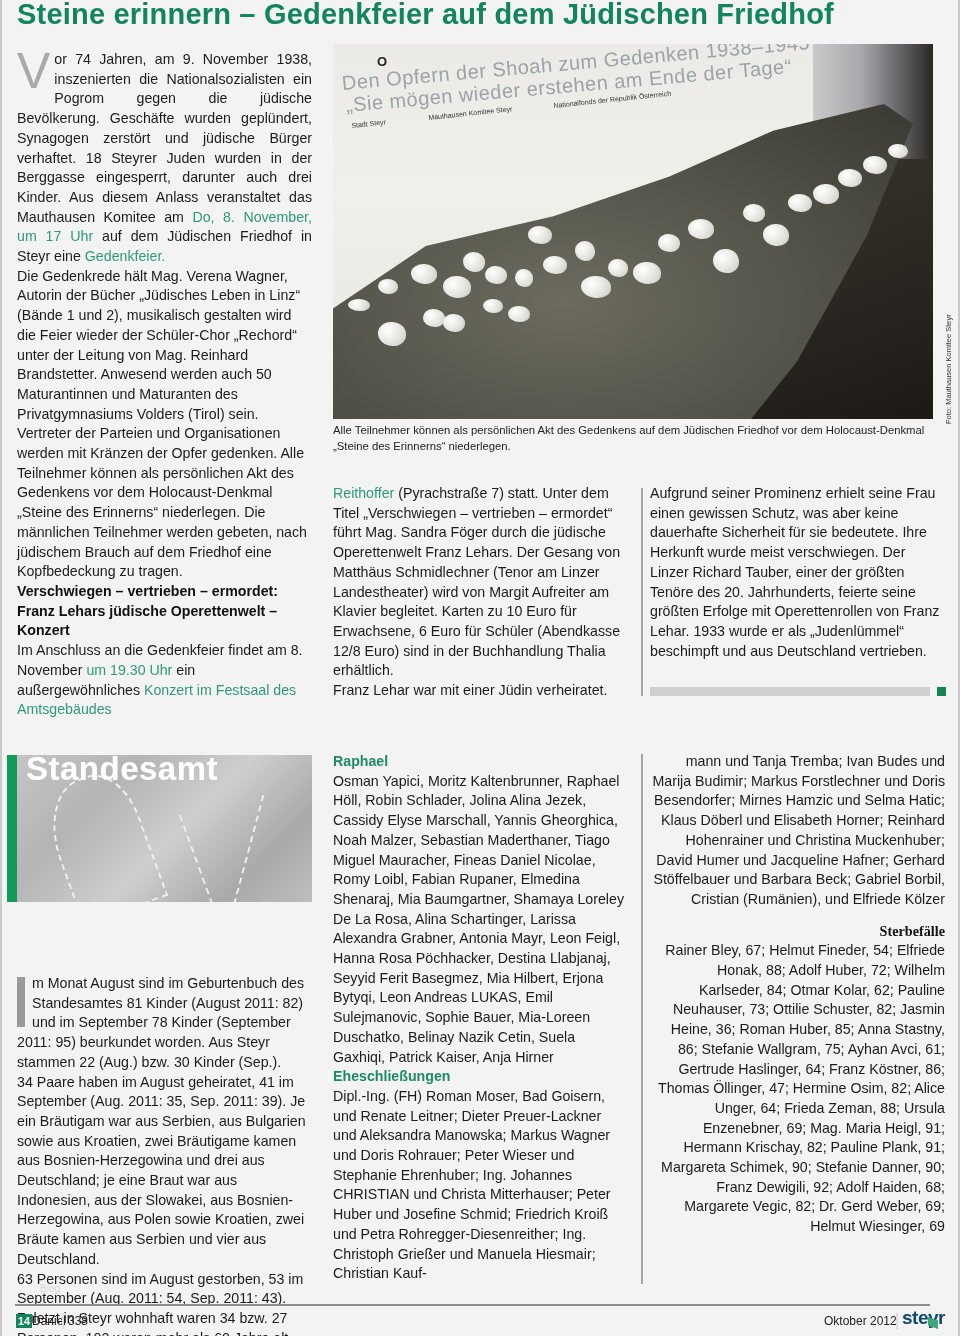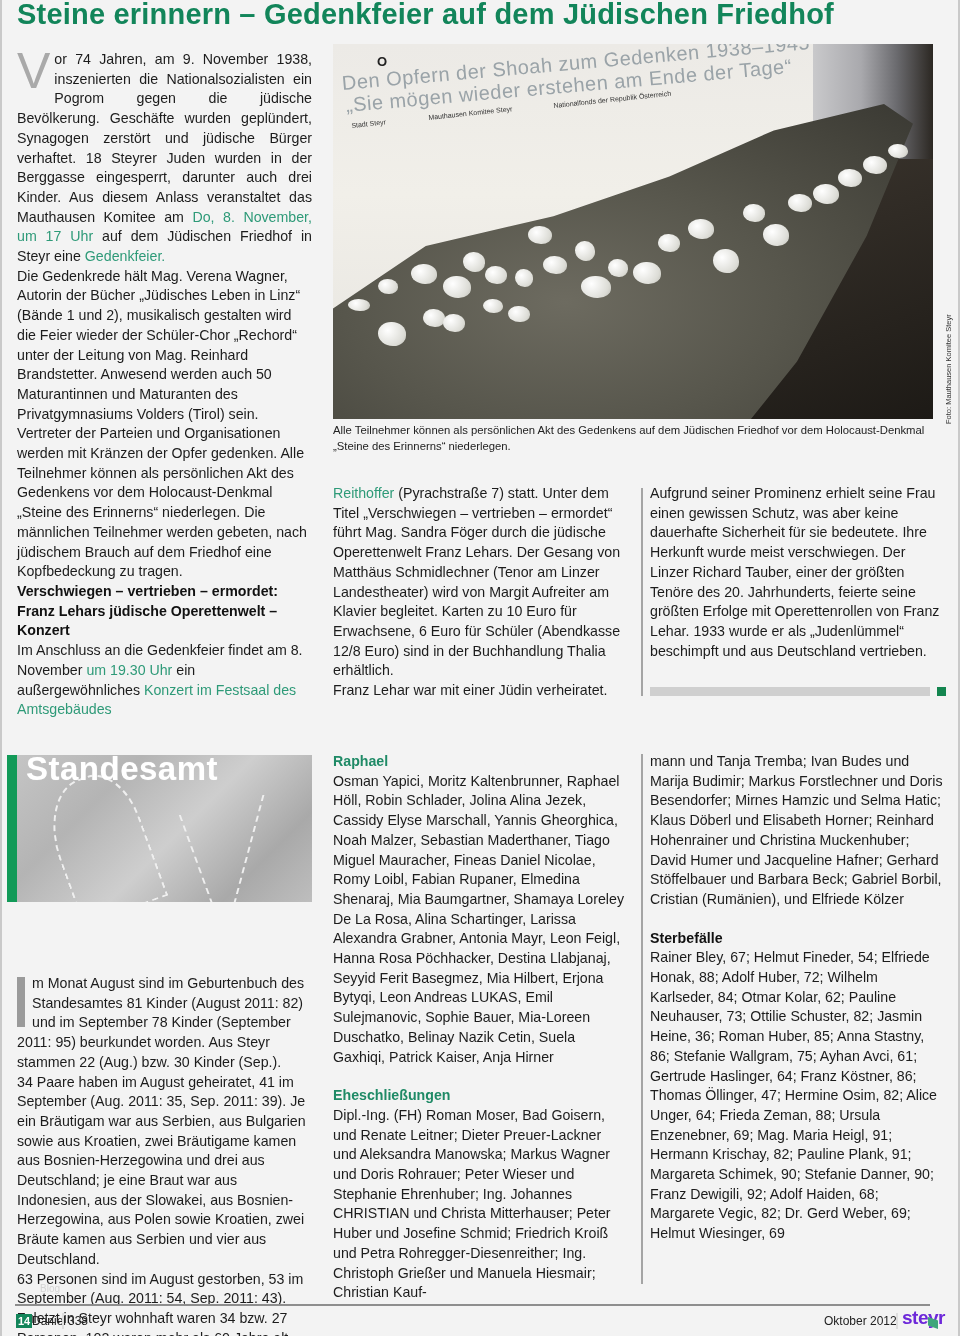--- a/index.html
+++ b/index.html
@@ -35,21 +35,21 @@
   .stdimg-title { position:absolute; left:26px; top:750px; font-size:33px; font-weight:bold; color:#ffffff; letter-spacing:0.5px; text-shadow:0 0 1px #cfcfcf; }
   .icap { float:left; width:8px; height:50px; background:#9a9a9a; margin:3px 7px 0 0; }
   .tiny-blog { position:absolute; left:40px; top:1283px; font-size:10px; color:#d4d4d4; }
   .footer-rule { position:absolute; left:15px; top:1304px; width:915px; height:2px; background:#8e8e8e; }
   .page-num { position:absolute; left:16px; top:1314px; font-size:11px; line-height:14px; color:#fff; background:#12855a; padding:0 2px; font-weight:bold; }
   .page-label { position:absolute; left:32px; top:1314px; font-size:12px; color:#222; }
   .page-sep { position:absolute; left:62px; top:1313px; width:2px; height:16px; background:#dedede; }
   .page-alt { position:absolute; left:68px; top:1314px; font-size:12px; color:#222; }
   .footer-date { position:absolute; left:824px; top:1314px; font-size:12px; color:#222; }
   .footer-sep { position:absolute; left:896px; top:1313px; width:2px; height:16px; background:#dedede; }
-  .footer-logo { position:absolute; left:902px; top:1307px; font-size:19px; font-weight:bold; color:#6d28d9; letter-spacing:-0.5px; }
+  .footer-logo { position:absolute; left:902px; top:1307px; font-size:19px; font-weight:bold; color:#0c4a6e; letter-spacing:-0.5px; }
   .footer-logo-mark { position:absolute; left:928px; top:1317px; width:10px; height:12px; background:#3fa67a; clip-path:polygon(0 0,100% 30%,100% 100%,0 70%); }
 </style>
 </head>
 <body>
 
 <div class="frame"></div>
 
 <h1 class="title">Steine erinnern – Gedenkfeier auf dem Jüdischen Friedhof</h1>
 
 <div class="col" style="left:17px; top:50px; width:295px;">
@@ -129,28 +129,28 @@
 <div class="col" style="left:17px; top:930px; width:295px;margin-top:44px;">
   <p><span class="icap"></span><span>m Monat August sind im Geburtenbuch des Standesamtes 81 Kinder (August 2011: 82) und im September 78 Kinder (September 2011: 95) beurkundet worden. Aus Steyr stammen 22 (Aug.) bzw. 30 Kinder (Sep.).</span></p>
   <p>34 Paare haben im August geheiratet, 41 im September (Aug. 2011: 35, Sep. 2011: 39). Je ein Bräutigam war aus Serbien, aus Bulgarien sowie aus Kroatien, zwei Bräutigame kamen aus Bosnien-Herzegowina und drei aus Deutschland; je eine Braut war aus Indonesien, aus der Slowakei, aus Bosnien-Herzegowina, aus Polen sowie Kroatien, zwei Bräute kamen aus Serbien und vier aus Deutschland.</p>
   <p>63 Personen sind im August gestorben, 53 im September (Aug. 2011: 54, Sep. 2011: 43). Zuletzt in Steyr wohnhaft waren 34 bzw. 27 Personen. 102 waren mehr als 60 Jahre alt.</p>
 </div>
 <div class="tiny-blog">Blog</div>
 
 <div class="col" style="left:333px; top:752px; width:295px;">
   <p class="sechead">Raphael</p>
   <p>Osman Yapici, Moritz Kaltenbrunner, Raphael Höll, Robin Schlader, Jolina Alina Jezek, Cassidy Elyse Marschall, Yannis Gheorghica, Noah Malzer, Sebastian Maderthaner, Tiago Miguel Mauracher, Fineas Daniel Nicolae, Romy Loibl, Fabian Rupaner, Elmedina Shenaraj, Mia Baumgartner, Shamaya Loreley De La Rosa, Alina Schartinger, Larissa Alexandra Grabner, Antonia Mayr, Leon Feigl, Hanna Rosa Pöchhacker, Destina Llabjanaj, Seyyid Ferit Basegmez, Mia Hilbert, Erjona Bytyqi, Leon Andreas LUKAS, Emil Sulejmanovic, Sophie Bauer, Mia-Loreen Duschatko, Belinay Nazik Cetin, Suela Gaxhiqi, Patrick Kaiser, Anja Hirner</p>
-  <p class="sechead" style="margin-top:19px;">Eheschließungen</p>
+  <p class="sechead" style="">Eheschließungen</p>
   <p>Dipl.-Ing. (FH) Roman Moser, Bad Goisern, und Renate Leitner; Dieter Preuer-Lackner und Aleksandra Manowska; Markus Wagner und Doris Rohrauer; Peter Wieser und Stephanie Ehrenhuber; Ing. Johannes CHRISTIAN und Christa Mitterhauser; Peter Huber und Josefine Schmid; Friedrich Kroiß und Petra Rohregger-Diesenreither; Ing. Christoph Grießer und Manuela Hiesmair; Christian Kauf-</p>
 </div>
 <div class="vrule" style="left:641px; top:754px; height:530px;"></div>
 
-<div class="col" style="left:650px; top:752px; width:295px;">
+<div class="col" style="left:650px; top:752px; width:295px;text-align:right;">
   <p>mann und Tanja Tremba; Ivan Budes und Marija Budimir; Markus Forstlechner und Doris Besendorfer; Mirnes Hamzic und Selma Hatic; Klaus Döberl und Elisabeth Horner; Reinhard Hohenrainer und Christina Muckenhuber; David Humer und Jacqueline Hafner; Gerhard Stöffelbauer und Barbara Beck; Gabriel Borbil, Cristian (Rumänien), und Elfriede Kölzer</p>
-  <p class="sechead dark" style="margin-top:19px;">Sterbefälle</p>
+  <p class="sechead dark" style="margin-top:12px;font-family:Liberation Serif, serif;">Sterbefälle</p>
   <p>Rainer Bley, 67; Helmut Fineder, 54; Elfriede Honak, 88; Adolf Huber, 72; Wilhelm Karlseder, 84; Otmar Kolar, 62; Pauline Neuhauser, 73; Ottilie Schuster, 82; Jasmin Heine, 36; Roman Huber, 85; Anna Stastny, 86; Stefanie Wallgram, 75; Ayhan Avci, 61; Gertrude Haslinger, 64; Franz Köstner, 86; Thomas Öllinger, 47; Hermine Osim, 82; Alice Unger, 64; Frieda Zeman, 88; Ursula Enzenebner, 69; Mag. Maria Heigl, 91; Hermann Krischay, 82; Pauline Plank, 91; Margareta Schimek, 90; Stefanie Danner, 90; Franz Dewigili, 92; Adolf Haiden, 68; Margarete Vegic, 82; Dr. Gerd Weber, 69; Helmut Wiesinger, 69</p>
 </div>
 
 <div class="footer-rule"></div>
 <div class="page-num">14</div>
 <div class="page-label">Daniel</div>
 <div class="page-sep"></div>
 <div class="page-alt">338</div>
 <div class="footer-date">Oktober 2012</div>
 <div class="footer-sep"></div>

